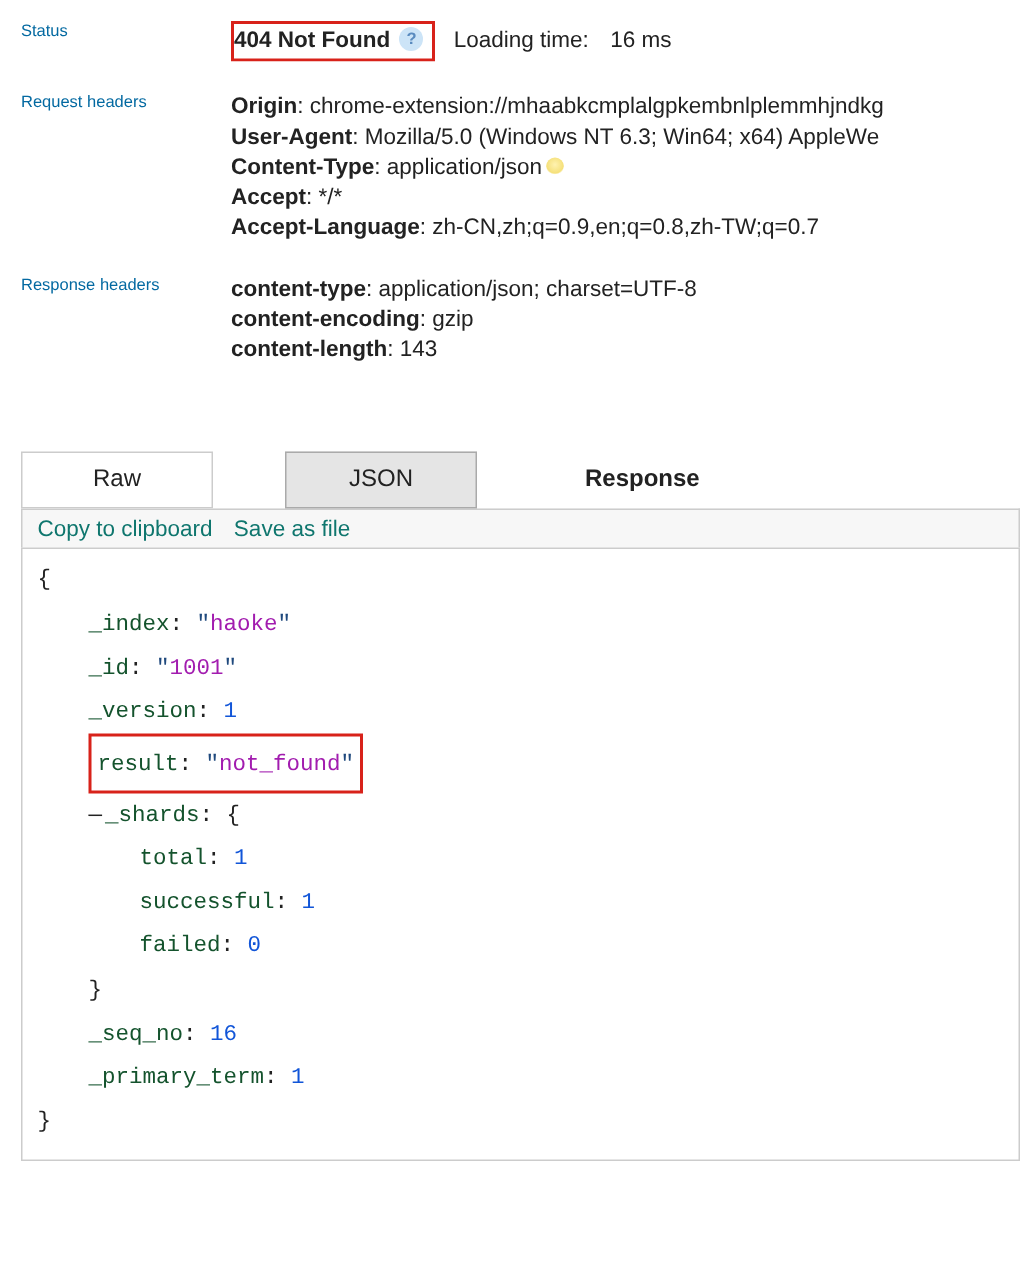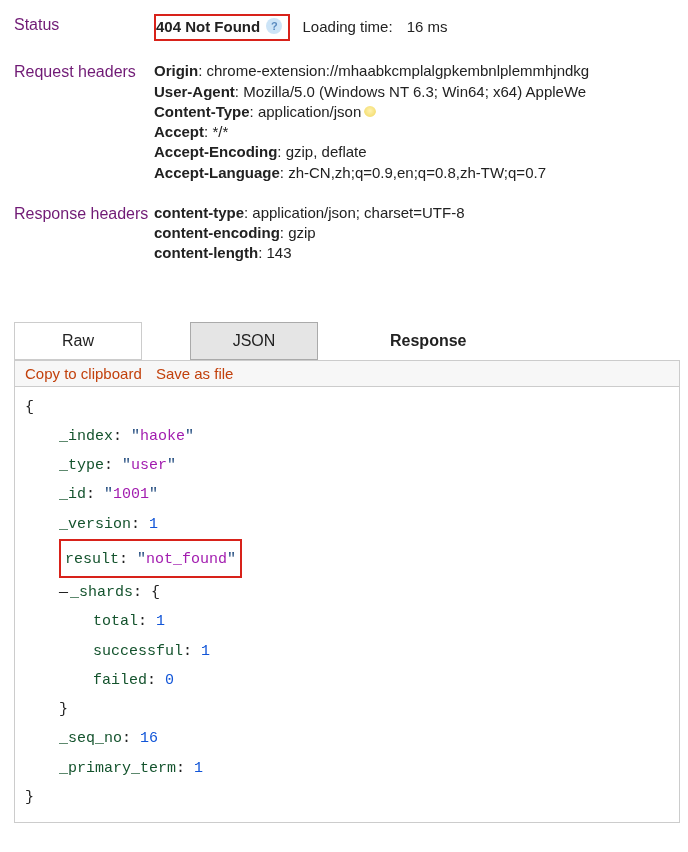--- a/index.html
+++ b/index.html
@@ -13,22 +13,22 @@
     width: 688px;
   }
   .info-row {
     display: flex;
     align-items: flex-start;
     margin-bottom: 20px;
   }
   .info-label {
     width: 140px;
     flex-shrink: 0;
-    color: #701a75;
-    font-size: 16px;
+    color: #0369a1;
+    font-size: 11px;
     line-height: 1.35;
   }
   .info-val {
     flex: 1;
     font-size: 15px;
     line-height: 1.35;
     white-space: nowrap;
     overflow: hidden;
   }
   .status-box {
@@ -93,21 +93,21 @@
     font-size: 16px;
   }
   .actions-bar {
     border: 1px solid #ccc;
     border-bottom: none;
     padding: 4px 10px;
     font-size: 15px;
     background: #f7f7f7;
   }
   .link {
-    color: #c2410c;
+    color: #0f766e;
     cursor: pointer;
     margin-right: 10px;
   }
   .json-box {
     border: 1px solid #ccc;
     padding: 6px 10px 10px 10px;
     font-family: "Consolas","Courier New",monospace;
     font-size: 15px;
     line-height: 1.95;
     color: #222;
@@ -143,21 +143,20 @@
   </div>
 </div>
 
 <div class="info-row">
   <div class="info-label">Request headers</div>
   <div class="info-val">
     <div class="hdr-line"><b>Origin</b>: <span>chrome-extension://mhaabkcmplalgpkembnlplemmhjndkg</span></div>
     <div class="hdr-line"><b>User-Agent</b>: <span>Mozilla/5.0 (Windows NT 6.3; Win64; x64) AppleWe</span></div>
     <div class="hdr-line"><b>Content-Type</b>: <span>application/json</span><span class="bulb-icon"></span></div>
     <div class="hdr-line"><b>Accept</b>: <span>*/*</span></div>
-    <div class="hdr-line"><b>Accept-Encoding</b>: <span>gzip, deflate</span></div>
     <div class="hdr-line"><b>Accept-Language</b>: <span>zh-CN,zh;q=0.9,en;q=0.8,zh-TW;q=0.7</span></div>
   </div>
 </div>
 
 <div class="info-row">
   <div class="info-label">Response headers</div>
   <div class="info-val">
     <div class="hdr-line"><b>content-type</b>: <span>application/json; charset=UTF-8</span></div>
     <div class="hdr-line"><b>content-encoding</b>: <span>gzip</span></div>
     <div class="hdr-line"><b>content-length</b>: <span>143</span></div>
@@ -171,21 +170,20 @@
 </div>
 
 <div class="actions-bar">
   <span class="link">Copy to clipboard</span>
   <span class="link">Save as file</span>
 </div>
 
 <div class="json-box">
 <span class="line"><span class="punc">{</span></span>
 <span class="line"><span class="i1"><span class="k">_index</span><span class="punc">: </span><span class="s">haoke</span></span></span>
-<span class="line"><span class="i1"><span class="k">_type</span><span class="punc">: </span><span class="s">user</span></span></span>
 <span class="line"><span class="i1"><span class="k">_id</span><span class="punc">: </span><span class="s">1001</span></span></span>
 <span class="line"><span class="i1"><span class="k">_version</span><span class="punc">: </span><span class="n">1</span></span></span>
 <span class="line"><span class="i1"><span class="result-hl"><span class="k">result</span><span class="punc">: </span><span class="s">not_found</span></span></span></span>
 <span class="line"><span class="i1"><span class="dash">—</span><span class="k">_shards</span><span class="punc">: {</span></span></span>
 <span class="line"><span class="i2"><span class="k">total</span><span class="punc">: </span><span class="n">1</span></span></span>
 <span class="line"><span class="i2"><span class="k">successful</span><span class="punc">: </span><span class="n">1</span></span></span>
 <span class="line"><span class="i2"><span class="k">failed</span><span class="punc">: </span><span class="n">0</span></span></span>
 <span class="line"><span class="i1"><span class="punc">}</span></span></span>
 <span class="line"><span class="i1"><span class="k">_seq_no</span><span class="punc">: </span><span class="n">16</span></span></span>
 <span class="line"><span class="i1"><span class="k">_primary_term</span><span class="punc">: </span><span class="n">1</span></span></span>

